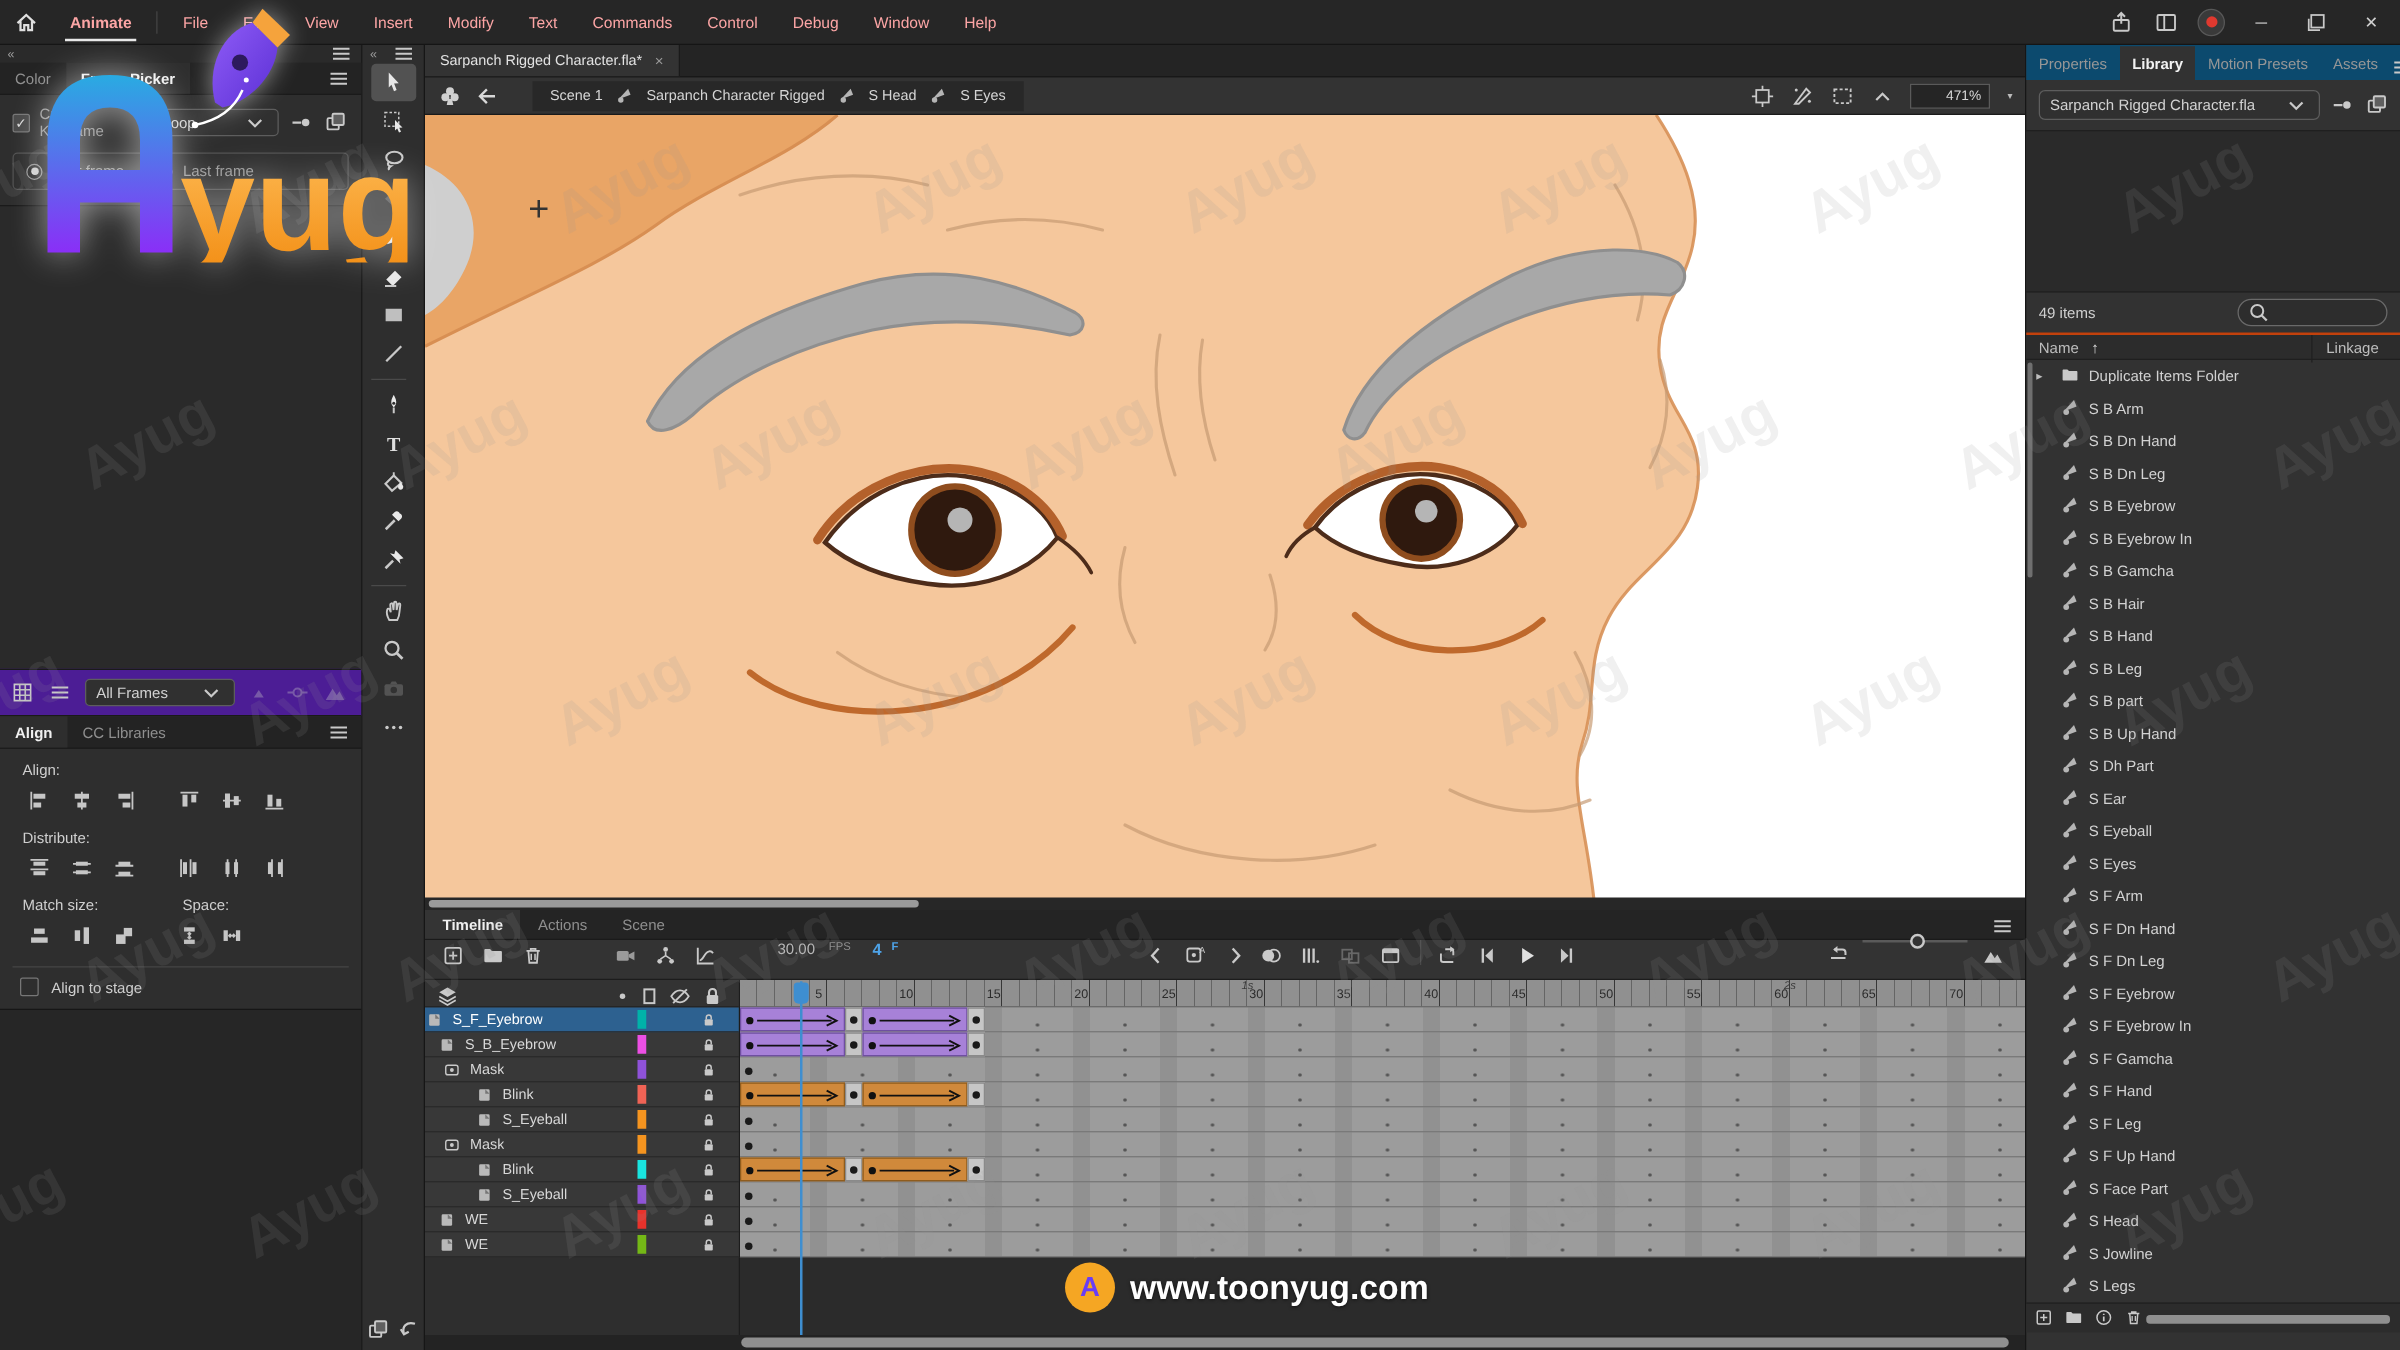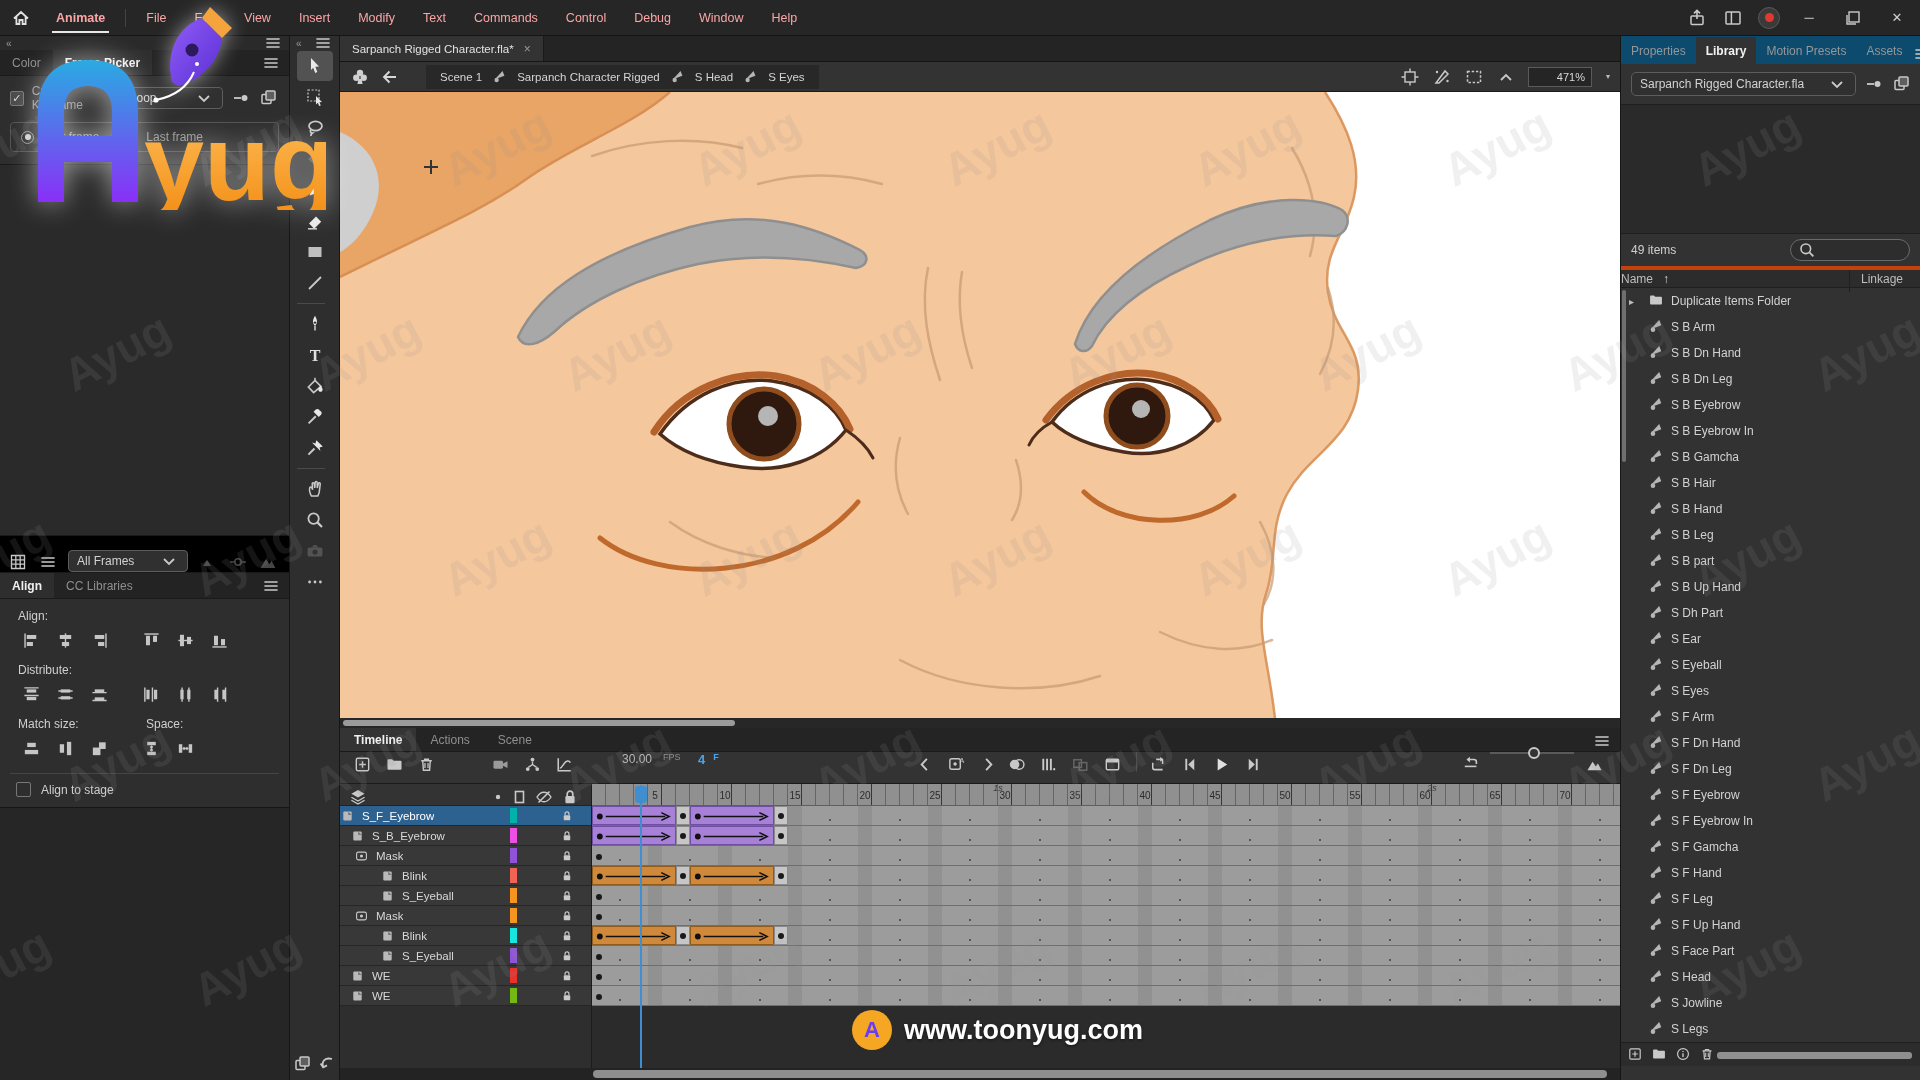--- a/index.html
+++ b/index.html
@@ -32,21 +32,21 @@
   #framepicker { background:#2e2e2e; border-bottom:1px solid #1a1a1a; }
   .fp-row { display:flex; align-items:center; gap:8px; padding:8px 10px 4px 10px; }
   .checkbox { width:15px; height:15px; background:#4a4a4a; border:1px solid #777; border-radius:2px; color:#dcdcdc; font-size:11px; display:flex; align-items:center; justify-content:center; }
   .select-box { display:flex; align-items:center; justify-content:space-between; border:1px solid #5d5d5d; border-radius:4px; height:22px; padding:0 8px; color:#d2d2d2; background:#303030; }
   #loop-select { width:112px; margin-left:auto; }
   .fp-radio-box { margin:6px 10px 12px 10px; border:1px solid #525252; border-radius:4px; height:30px; display:flex; align-items:center; gap:8px; padding:0 10px; }
   .radio { width:13px; height:13px; border:1.5px solid #9a9a9a; border-radius:50%; display:flex; align-items:center; justify-content:center; }
   .radio.on::after { content:""; width:6px; height:6px; background:#d8d8d8; border-radius:50%; }
   .dim-label { color:#9a9a9a; }
   #dock-spacer { height:370px; }
-  #framesfilter { height:38px; display:flex; align-items:flex-end; gap:10px; padding:0 8px; background:#000000; border-top:1px solid #1a1a1a; border-bottom:1px solid #1a1a1a; }
+  #framesfilter { height:38px; display:flex; align-items:center; gap:10px; padding:0 8px; background:#4c1d95; border-top:1px solid #1a1a1a; border-bottom:1px solid #1a1a1a; }
   #allframes-select { width:120px; }
   .dim-ic { opacity:.35; }
   #alignpanel { background:#2e2e2e; border-bottom:1px solid #161616; padding-bottom:10px; }
   .ap-label { color:#cfcfcf; margin:10px 0 4px 18px; font-size:12px; }
   .ap-inline { display:flex; }
   .ap-inline .ap-label { width:110px; }
   .ali-row { display:flex; gap:4px; margin-left:16px; }
   .ali { width:30px; height:26px; display:flex; align-items:center; justify-content:center; border-radius:3px; }
   .ali svg { width:19px; height:19px; }
   .ali svg rect { fill:#c6c6c6; }
@@ -150,21 +150,21 @@
   
   #library { position:absolute; left:1620px; top:36px; width:300px; height:1044px; background:#323232; border-left:1px solid #161616; z-index:5; }
   #lib-tabs { height:28px; background:#0c4a6e; display:flex; align-items:flex-end; }
   .lib-tab { height:27px; padding:0 10px; display:flex; align-items:center; color:#969696; font-size:12px; white-space:nowrap; }
   .lib-tab.active { background:#323232; color:#f2f2f2; font-weight:bold; }
   #lib-docrow { display:flex; align-items:center; gap:8px; padding:8px 8px 8px 10px;text-align:center; }
   #lib-doc-select { flex:1; height:24px; border-radius:5px; }
   #lib-preview { height:130px; background:#2a2a2a; border-top:1px solid #1f1f1f; border-bottom:1px solid #1f1f1f; }
   #lib-countrow { display:flex; align-items:center; height:32px; padding:0 10px; }
   #lib-search { margin-left:auto; width:120px; height:22px; border:1px solid #6a6a6a; border-radius:11px; display:flex; align-items:center; padding:0 6px; gap:4px; background:#2d2d2d; }
-  #lib-headrow { position:relative; height:22px; background:#2c2c2c; border-top:4px solid #c2410c; border-bottom:1px solid #1f1f1f; display:flex; align-items:center; padding:0 0; color:#bdbdbd; }
+  #lib-headrow { position:relative; height:22px; background:#2c2c2c; border-top:2px solid #c2410c; border-bottom:1px solid #1f1f1f; display:flex; align-items:center; padding:0 10px; color:#bdbdbd; }
   #lib-headrow .coldiv { position:absolute; left:228px; top:0; width:1px; height:22px; background:#1f1f1f; }
   #lib-linkage { position:absolute; left:240px; }
   #lib-list { height:754px; overflow:hidden; }
   .lib-item { height:26px; display:flex; align-items:center; gap:7px; padding-left:8px; color:#d2d2d2; font-size:12px; }
   .lib-item .chev { width:12px; font-size:10px; color:#bdbdbd; }
   .lib-item .no-chev { width:12px; }
   .lib-item svg { width:16px; height:16px; flex:0 0 auto; }
   #lib-bottom { height:24px; display:flex; align-items:center; gap:6px; padding:0 6px; background:#2c2c2c; border-top:1px solid #1f1f1f; position:relative; }
   .lb-ic { width:18px; height:18px; }
   .lb-ic svg { width:16px; height:16px; }

